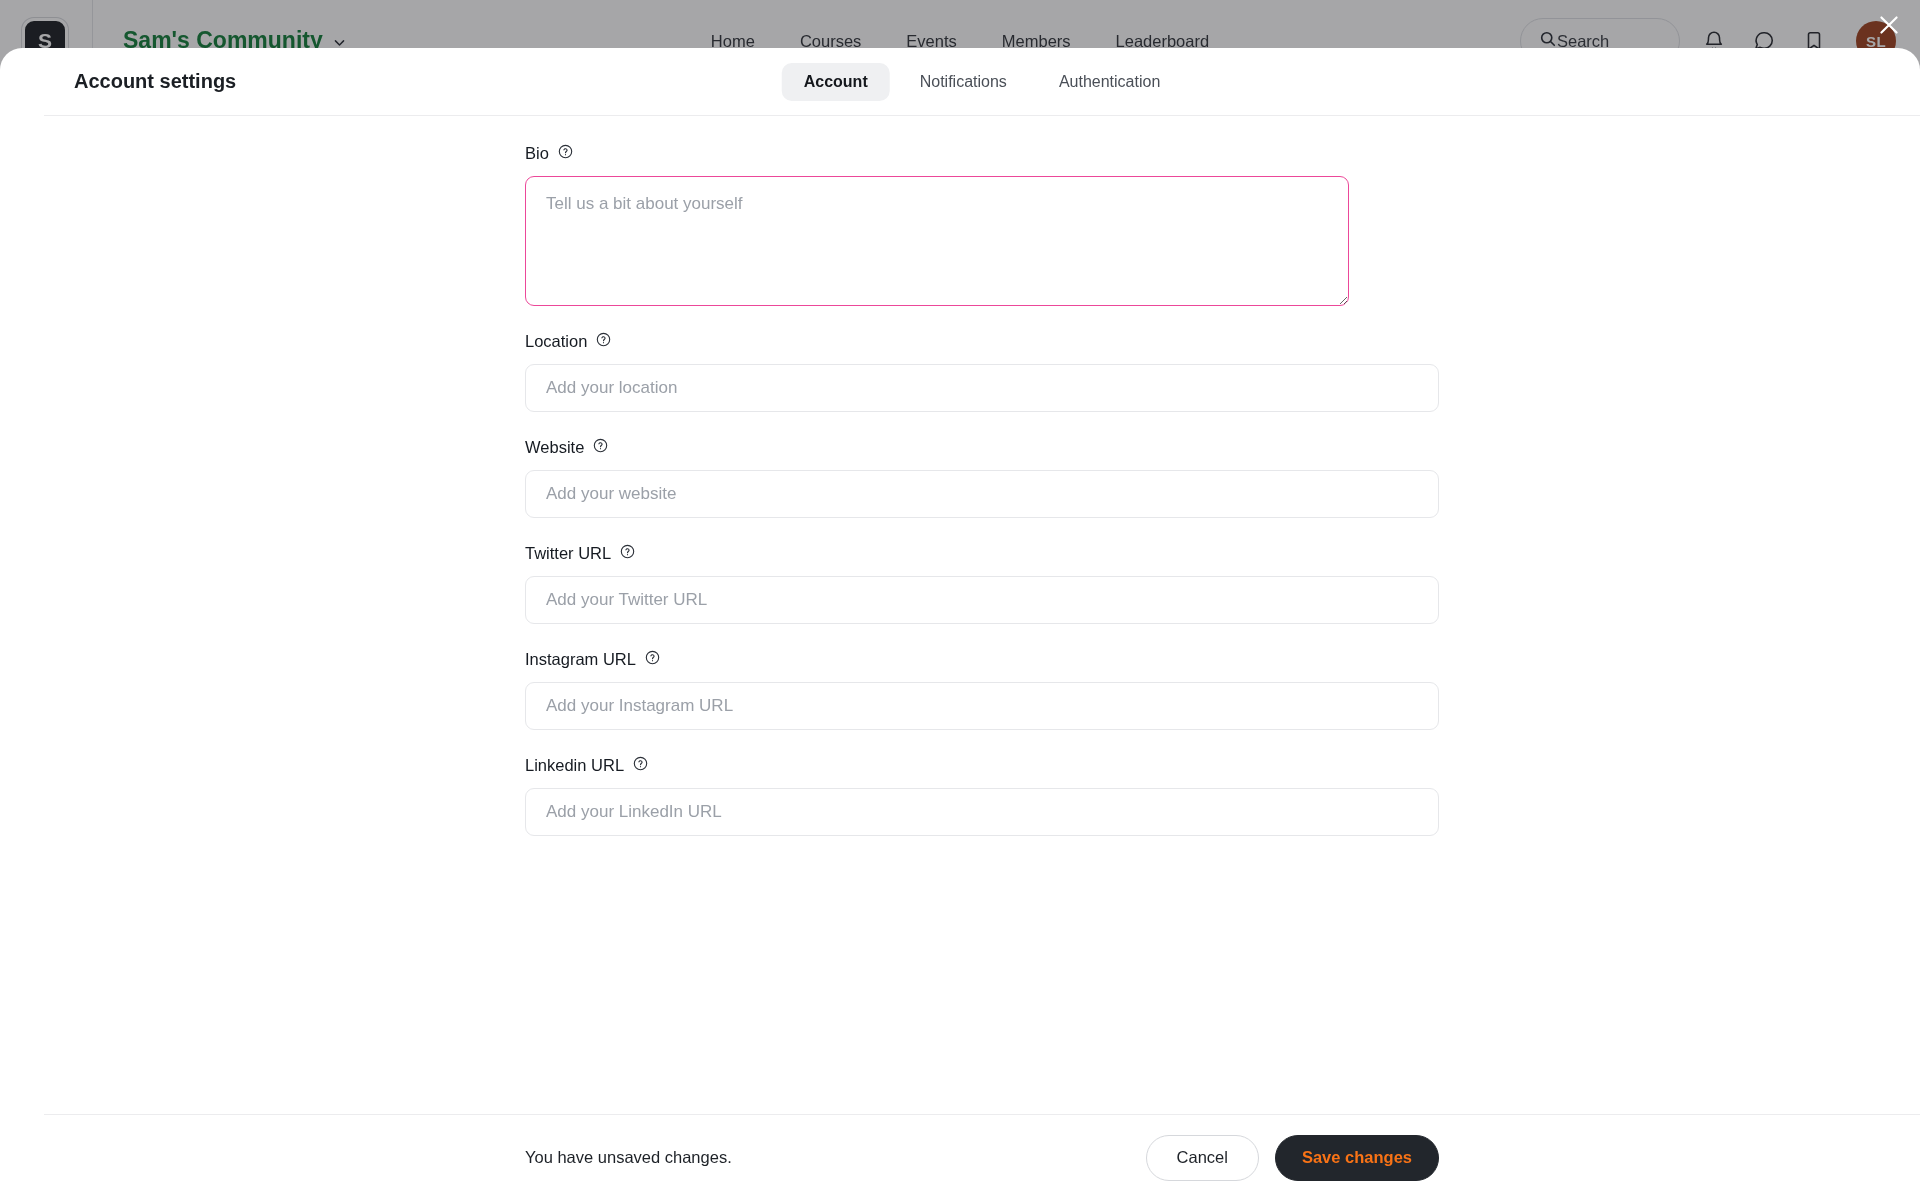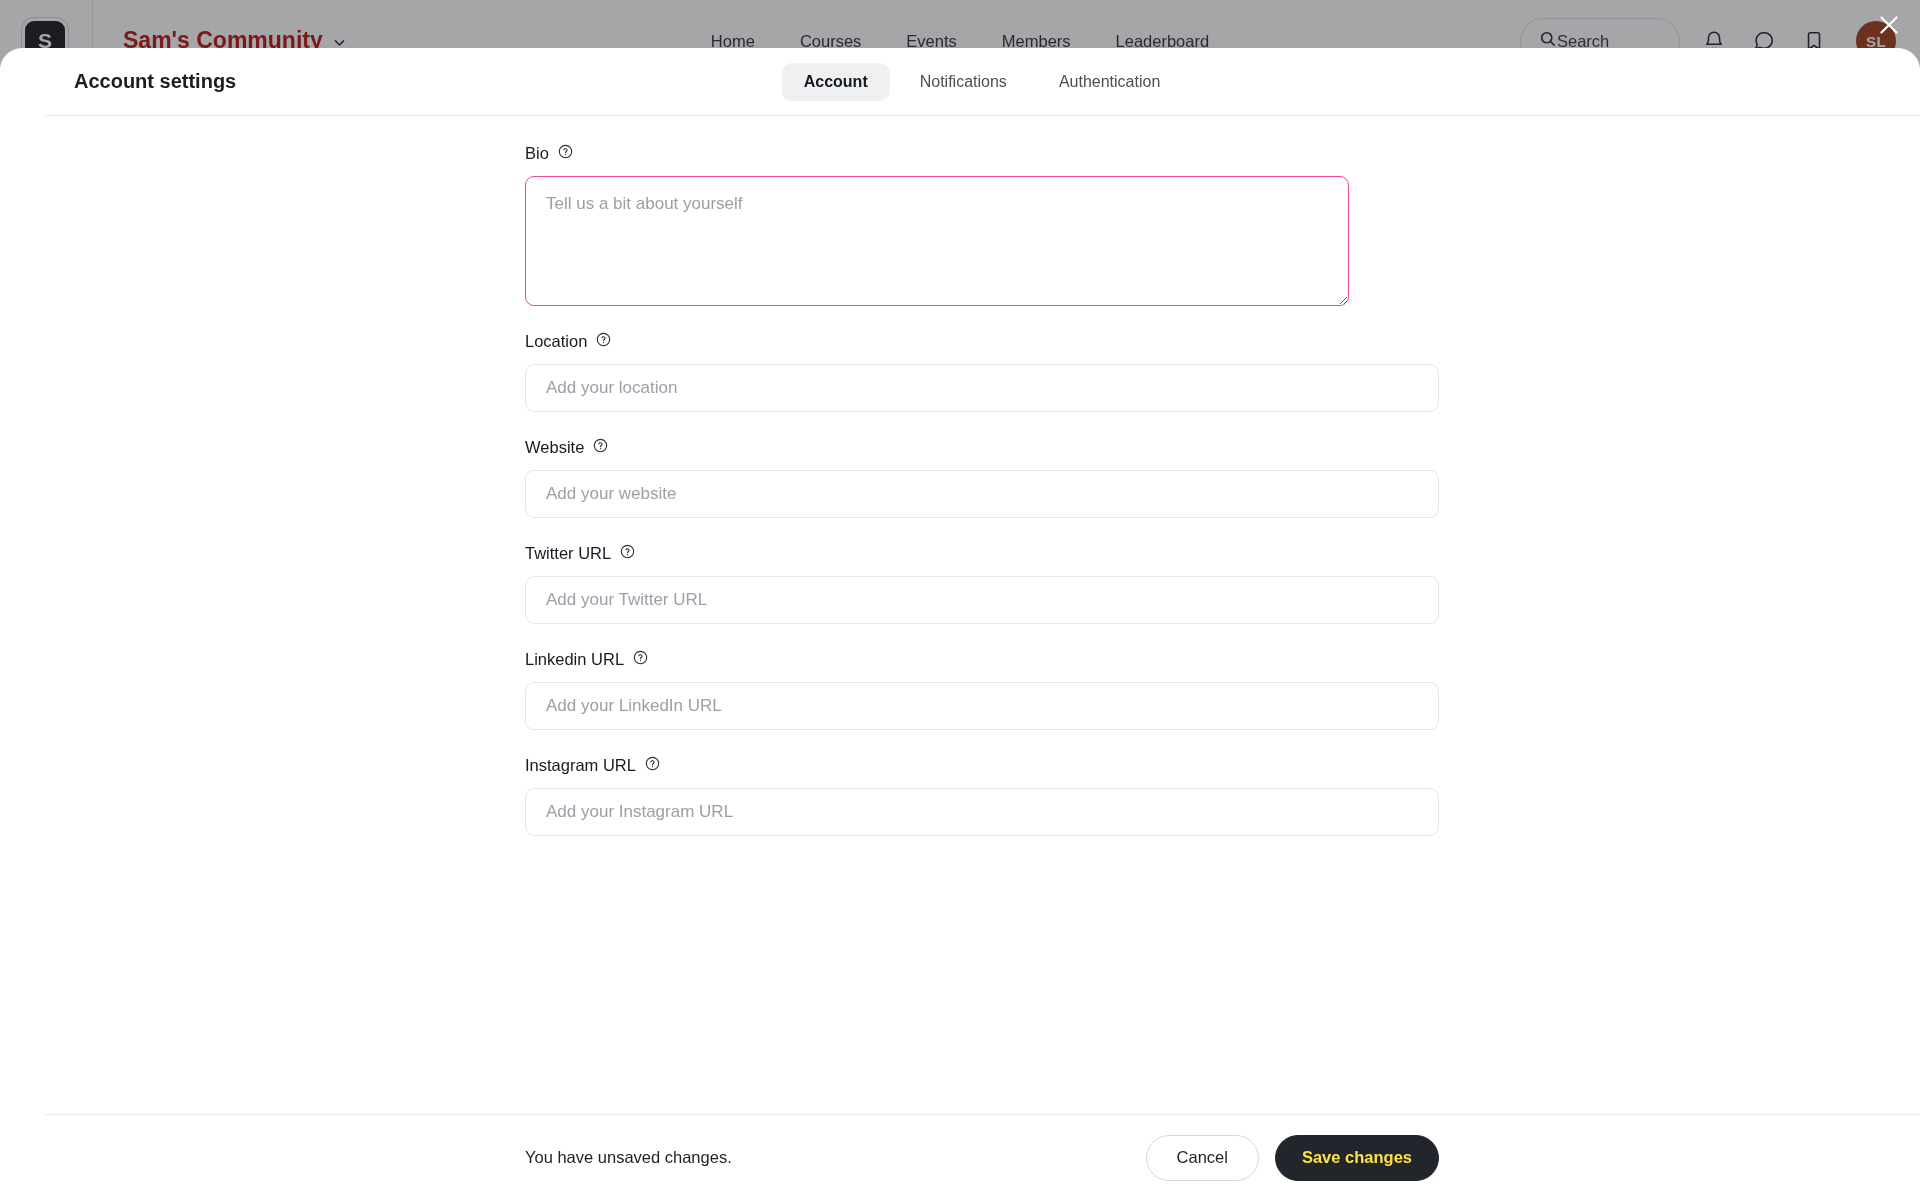--- a/index.html
+++ b/index.html
@@ -33,21 +33,21 @@
     font-size: 21px; font-weight: 700;
     border: 3px solid #ffffff;
     box-shadow: 0 0 0 1px #d8dade;
   }
   .brand-divider {
     width: 1px; height: 82px; background: #e4e5e8; margin-left: 24px;
   }
   .brand-name {
     display: flex; align-items: center; gap: 10px;
     margin-left: 30px;
-    font-size: 23px; font-weight: 700; color: #b91c1c;
+    font-size: 23px; font-weight: 700; color: #15803d;
     white-space: nowrap;
     justify-content: flex-end;
   }
   .chev { width: 13px; height: 13px; display: inline-block; position: relative; top: 2px; }
   .chev svg { display: block; }
 
   #topnav-links {
     position: absolute; left: 50%; transform: translateX(-50%);
     display: flex; align-items: center; gap: 45px;
     top: 0; height: 82px;
@@ -181,21 +181,21 @@
     cursor: pointer;
     white-space: nowrap;
   }
   .btn-cancel {
     height: 46px; padding: 0 30px;
     background: #ffffff; color: #1d2127;
     border: 1px solid #d6d8dc;
   }
   .btn-save {
     height: 46px; padding: 0 26px;
-    background: #22262c; color: #fde047;
+    background: #22262c; color: #f97316;
     border: 1px solid #22262c;
     font-weight: 700;
   }
 
   #close-btn {
     position: absolute; top: 8px; right: 14px;
     width: 34px; height: 34px;
     display: flex; align-items: center; justify-content: center;
     color: #ffffff;
     z-index: 50;
@@ -337,44 +337,44 @@
                 <circle cx="8" cy="11.4" r="0.62" fill="#2b3038" stroke="none"></circle>
               </svg>
           </span>
         </div>
         <input class="text-input" type="text" placeholder="Add your Twitter URL" style="">
       </div>
 
 
       <div class="field">
         <div class="field-label">
+          <span>Instagram URL</span>
+          <span class="help-icon">
+            <svg viewBox="0 0 16 16" width="15" height="15" fill="none" stroke="#2b3038" stroke-width="1.2">
+                <circle cx="8" cy="8" r="6.6"></circle>
+                <path d="M6.3 6.2a1.75 1.75 0 013.4.55c0 1.2-1.7 1.4-1.7 2.5" stroke-linecap="round"></path>
+                <circle cx="8" cy="11.4" r="0.62" fill="#2b3038" stroke="none"></circle>
+              </svg>
+          </span>
+        </div>
+        <input class="text-input" type="text" placeholder="Add your Instagram URL" style="">
+      </div>
+
+      <div class="field">
+        <div class="field-label">
           <span>Linkedin URL</span>
           <span class="help-icon">
             <svg viewBox="0 0 16 16" width="15" height="15" fill="none" stroke="#2b3038" stroke-width="1.2">
                 <circle cx="8" cy="8" r="6.6"></circle>
                 <path d="M6.3 6.2a1.75 1.75 0 013.4.55c0 1.2-1.7 1.4-1.7 2.5" stroke-linecap="round"></path>
                 <circle cx="8" cy="11.4" r="0.62" fill="#2b3038" stroke="none"></circle>
               </svg>
           </span>
         </div>
         <input class="text-input" type="text" placeholder="Add your LinkedIn URL" style="">
-      </div>
-
-      <div class="field">
-        <div class="field-label">
-          <span>Instagram URL</span>
-          <span class="help-icon">
-            <svg viewBox="0 0 16 16" width="15" height="15" fill="none" stroke="#2b3038" stroke-width="1.2">
-                <circle cx="8" cy="8" r="6.6"></circle>
-                <path d="M6.3 6.2a1.75 1.75 0 013.4.55c0 1.2-1.7 1.4-1.7 2.5" stroke-linecap="round"></path>
-                <circle cx="8" cy="11.4" r="0.62" fill="#2b3038" stroke="none"></circle>
-              </svg>
-          </span>
-        </div>
-        <input class="text-input" type="text" placeholder="Add your Instagram URL" style="">
       </div>
 
     </div>
   </div>
 
   <div id="modal-footer">
     <div id="footer-inner">
       <div id="unsaved-text">You have unsaved changes.</div>
       <div class="footer-btns">
         <button class="btn btn-cancel">Cancel</button>

